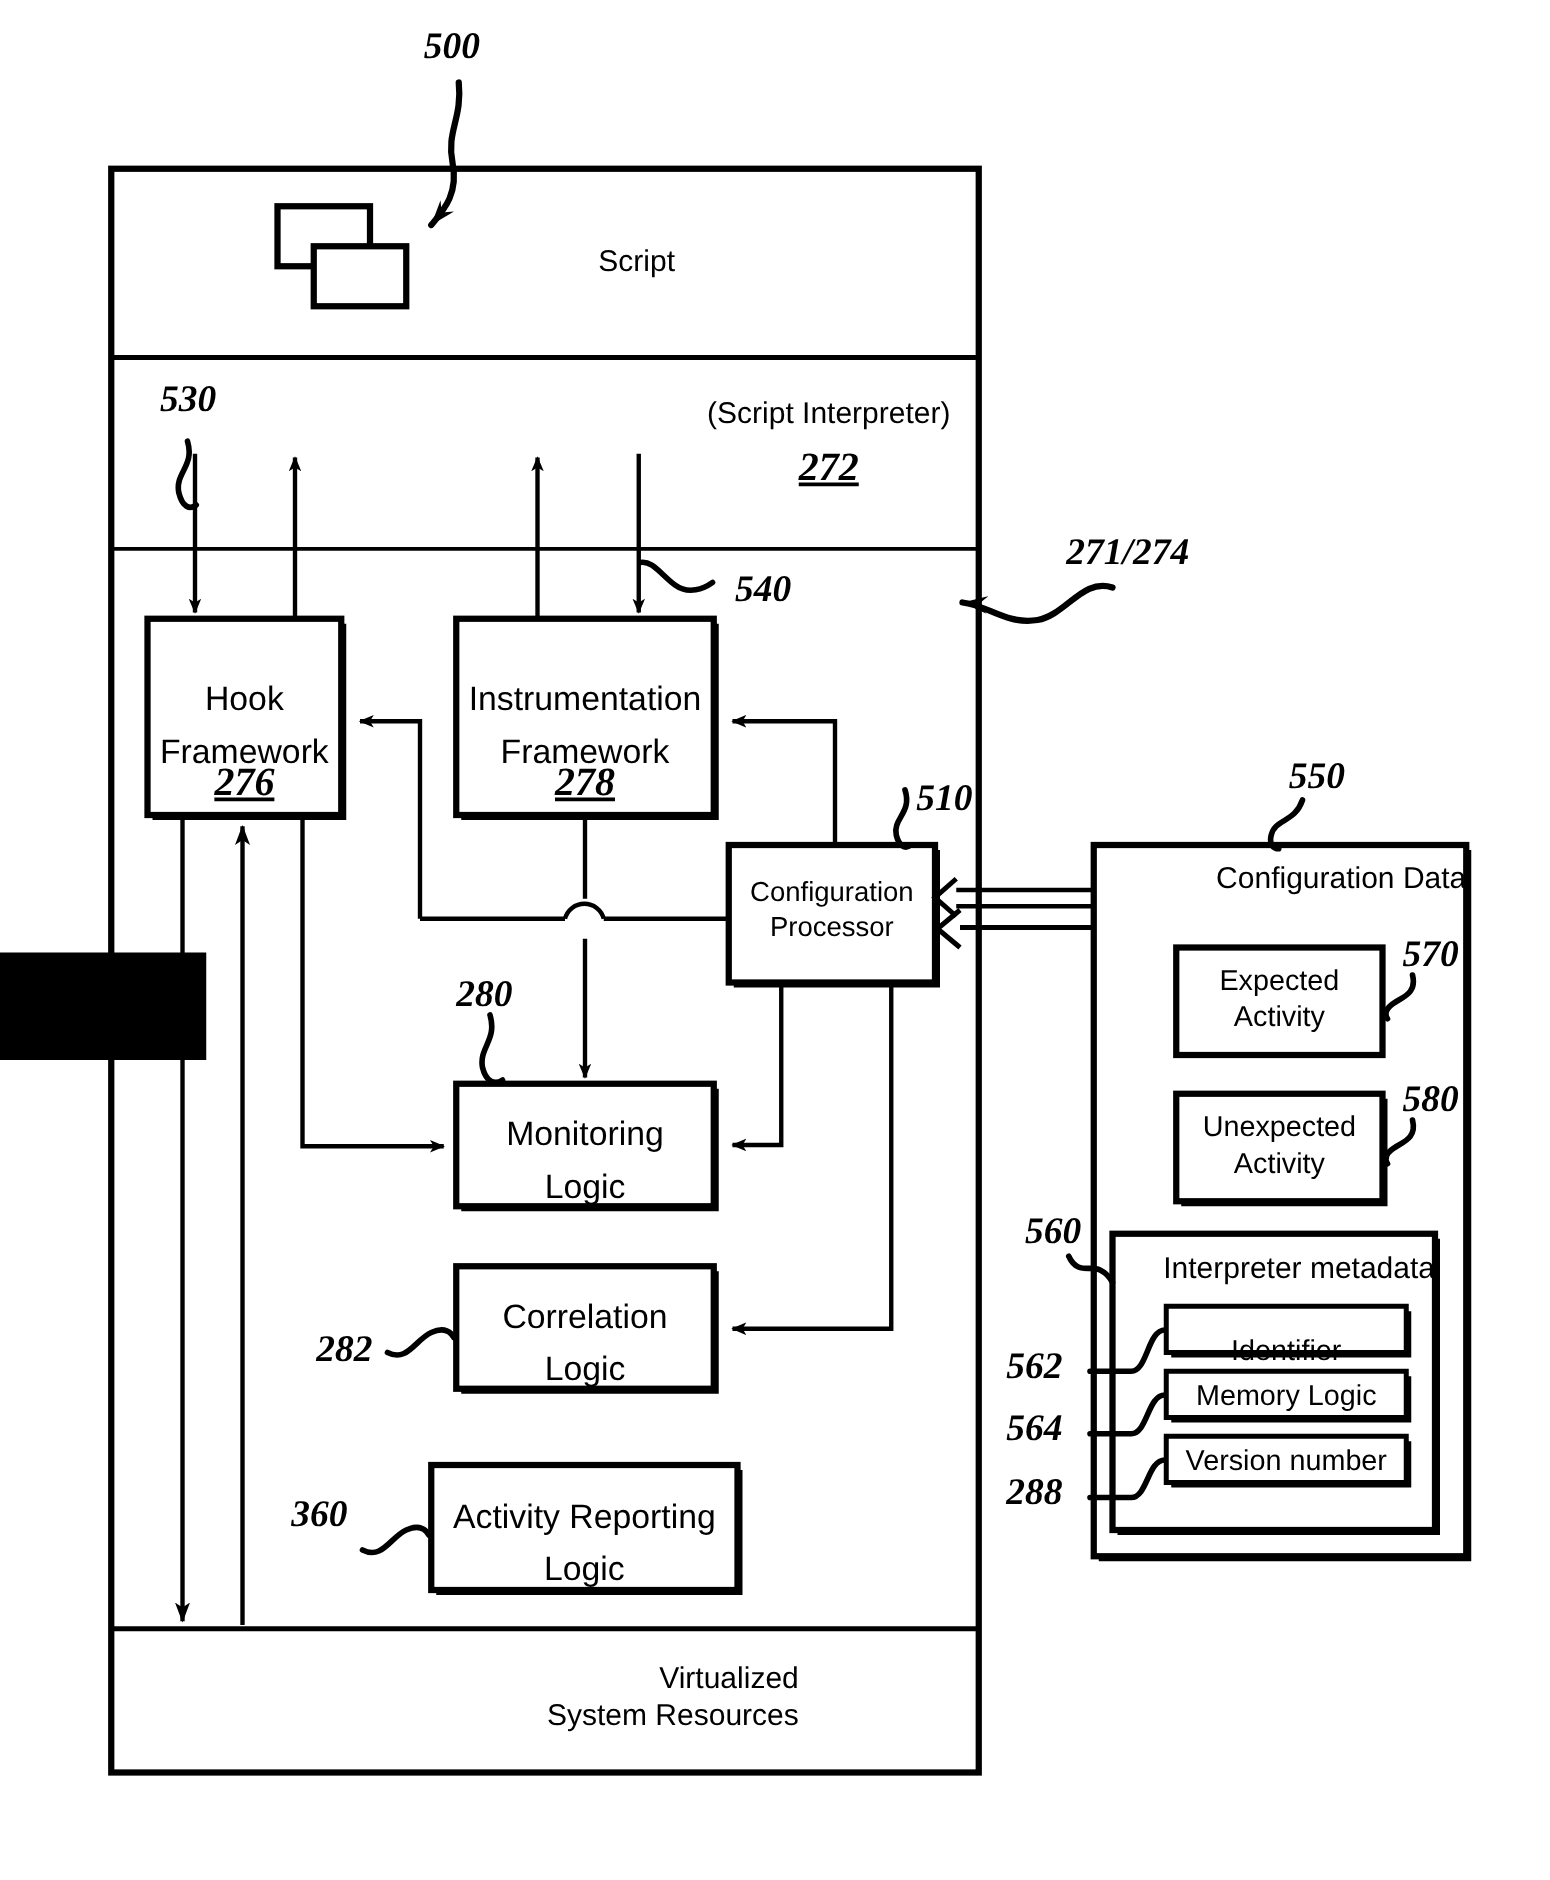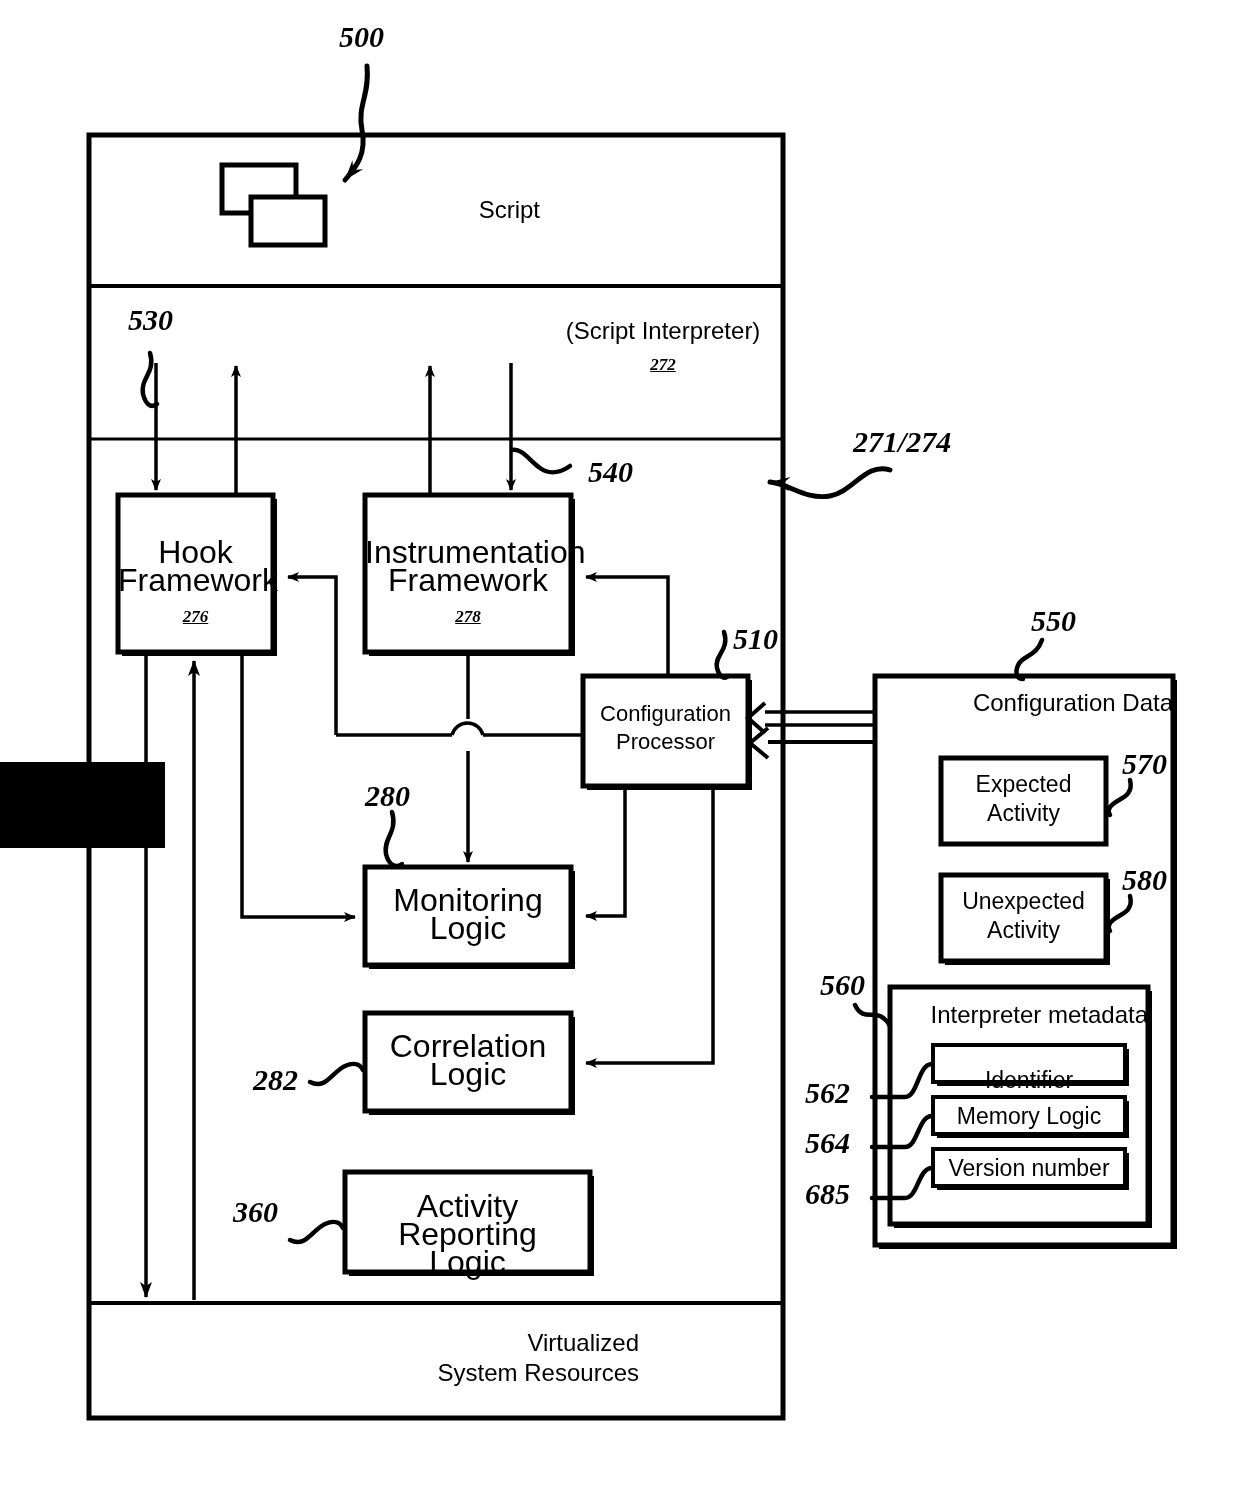--- a/index.html
+++ b/index.html
@@ -25,41 +25,41 @@
   svg.figure-svg {
     position: absolute;
     left: 0; top: 0;
     width: 1240px;
     height: 1504px;
   }
   .box-label {
     position: absolute;
     text-align: center;
     font-family: "Liberation Sans", sans-serif;
-    font-size: 32px;
-    line-height: 28px;
+    font-size: 27px;
+    line-height: 42px;
     color: #000;
     white-space: pre-line;
     pointer-events: none;
   }
   .ref-num {
     position: absolute;
     font-family: "Liberation Serif", serif;
     font-style: italic;
     font-weight: bold;
     font-size: 30px;
     color: #000;
     white-space: nowrap;
   }
   .ref-under {
     position: absolute;
     font-family: "Liberation Serif", serif;
     font-style: italic;
     font-weight: bold;
-    font-size: 17px;
+    font-size: 32px;
     text-decoration: underline;
     color: #000;
     white-space: nowrap;
     text-align: center;
   }
   .plain-label {
     position: absolute;
     font-family: "Liberation Sans", sans-serif;
     font-size: 24px;
     line-height: 30px;
@@ -309,15 +309,15 @@
   <div class="plain-label" style="left:890px; top:1000px; width:258px;">Interpreter metadata</div>
   <div class="ref-num" style="left:820px; top:968px;">560</div>
 
   <div class="box-label" style="left:933px; top:1050px; width:192px; font-size:23px; line-height:28px;margin-top:16px;">Identifier</div>
   <div class="ref-num" style="left:805px; top:1076px;">562</div>
 
   <div class="box-label" style="left:933px; top:1102px; width:192px; font-size:23px; line-height:28px;">Memory Logic</div>
   <div class="ref-num" style="left:805px; top:1126px;">564</div>
 
   <div class="box-label" style="left:933px; top:1154px; width:192px; font-size:23px; line-height:28px;">Version number</div>
-  <div class="ref-num" style="left:805px; top:1177px;">685</div>
+  <div class="ref-num" style="left:805px; top:1177px;">288</div>
 
 </div>
 
 </body></html>

